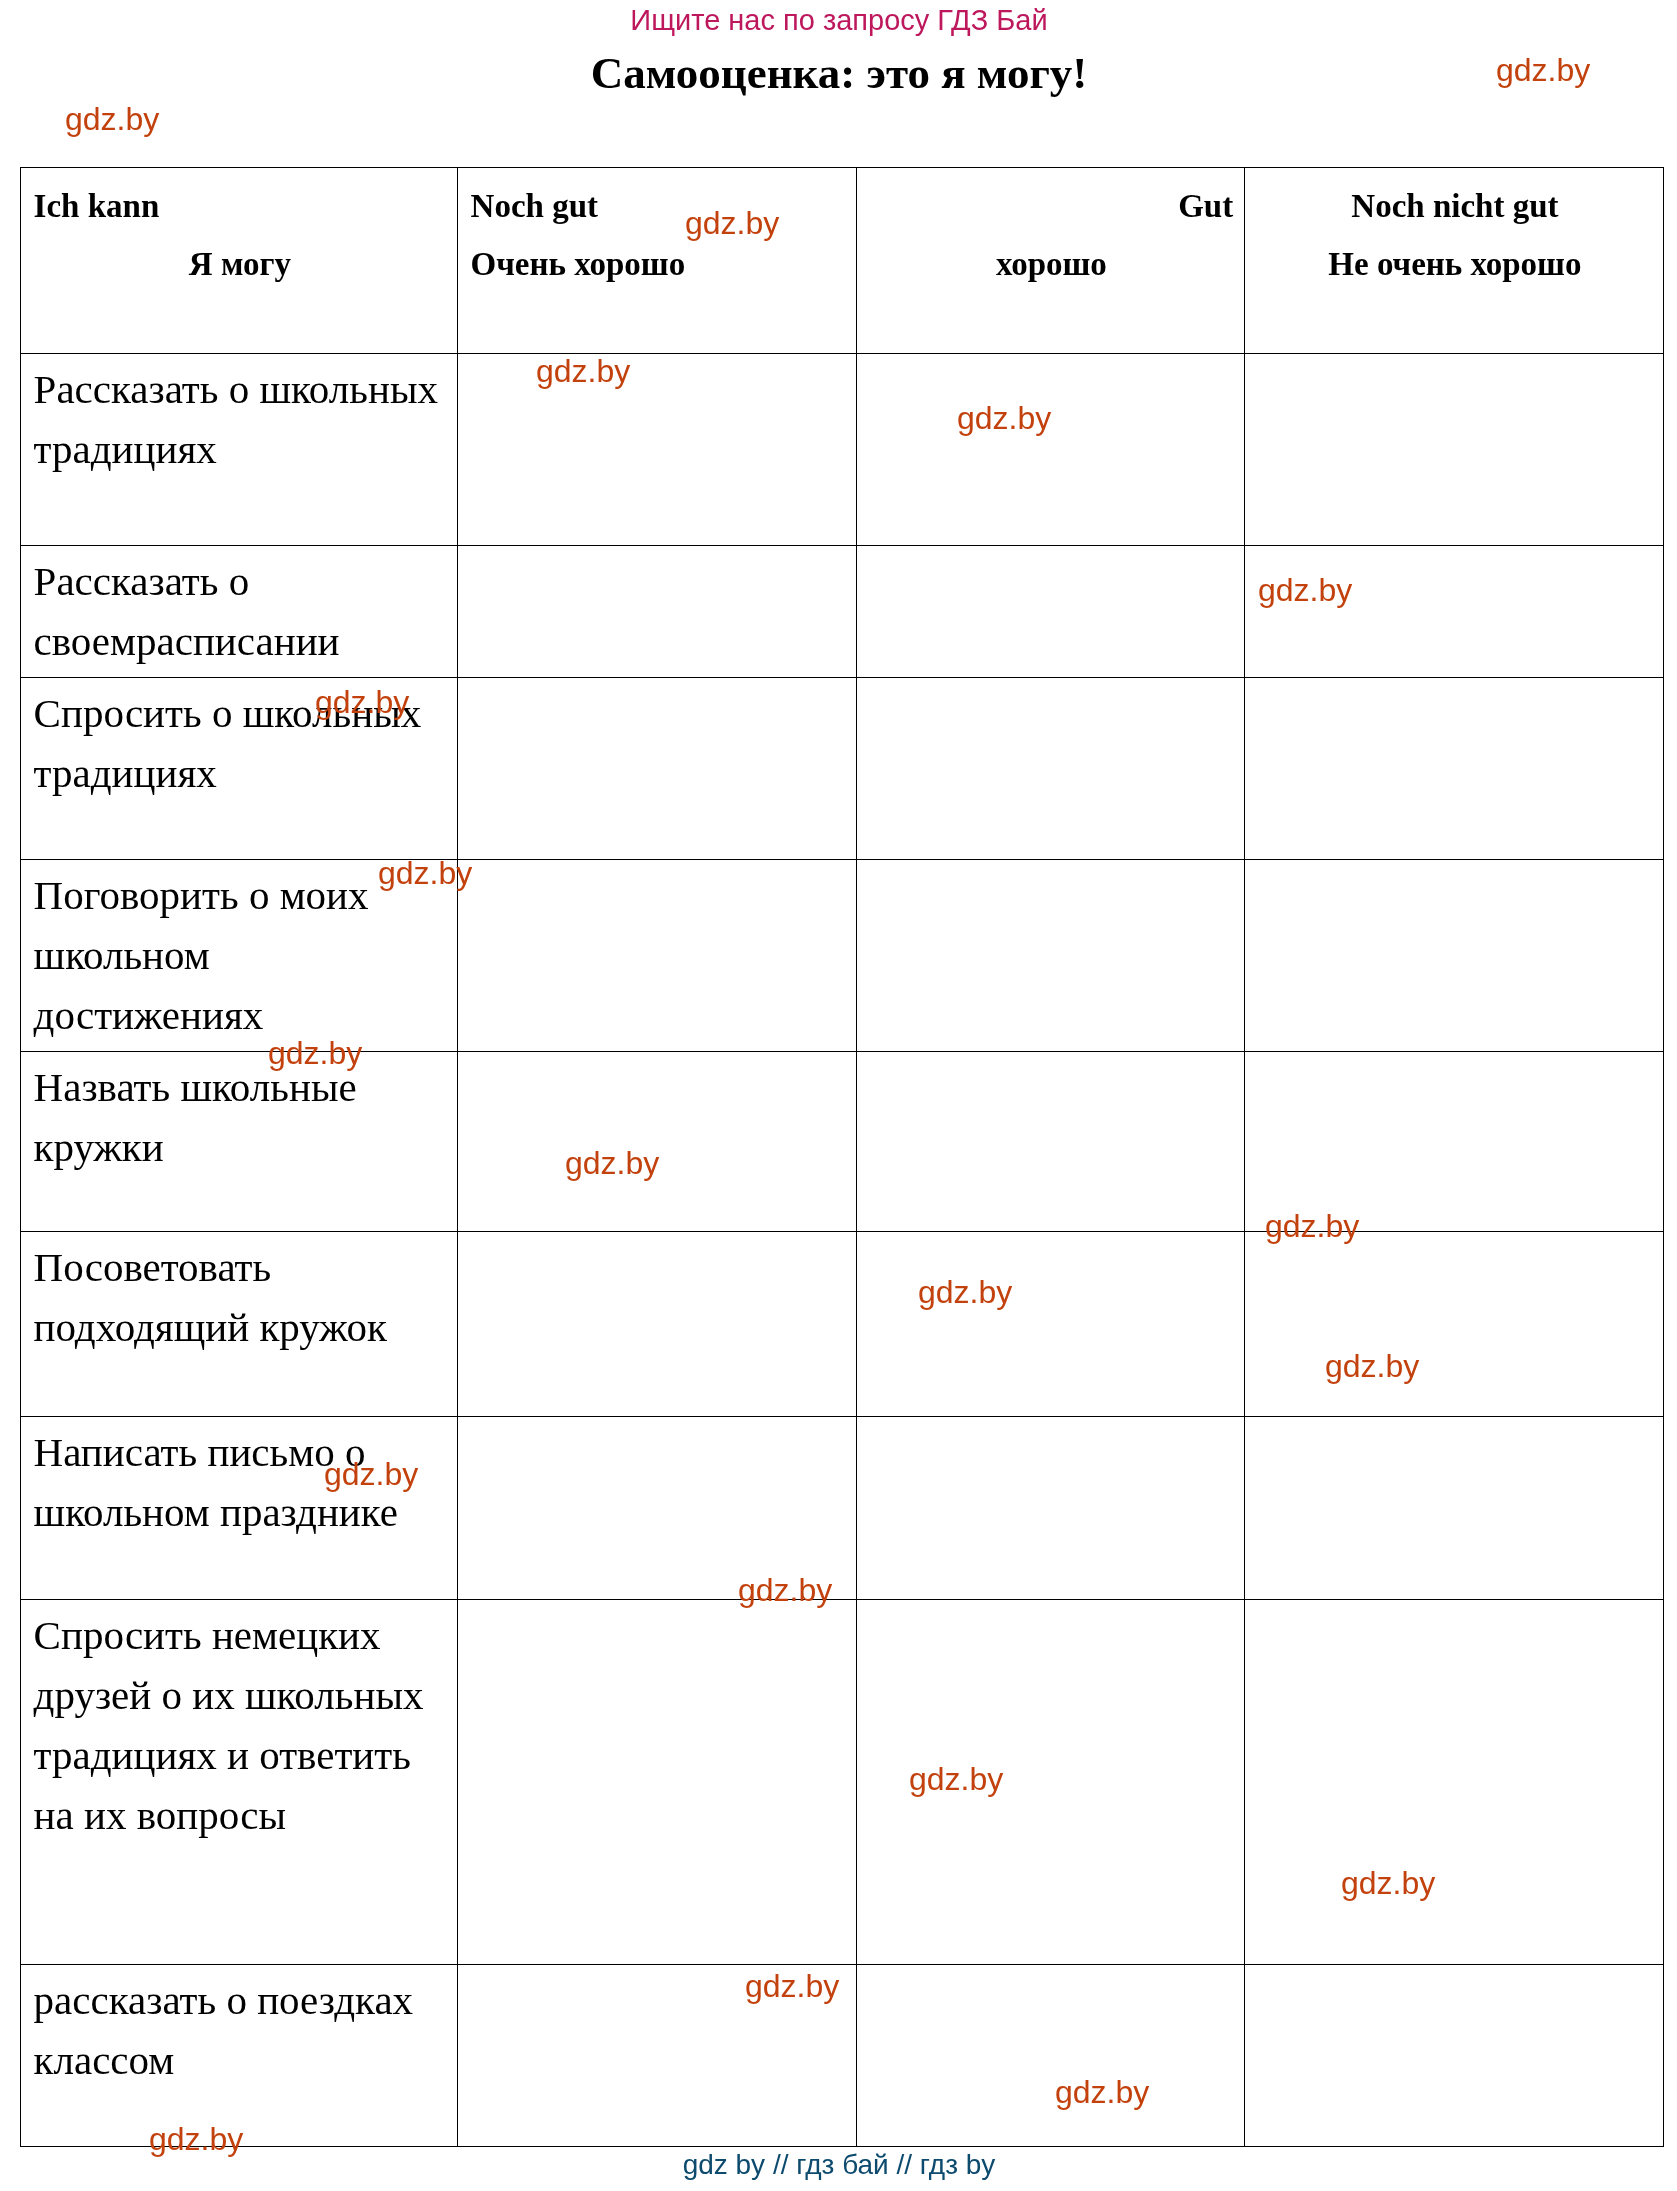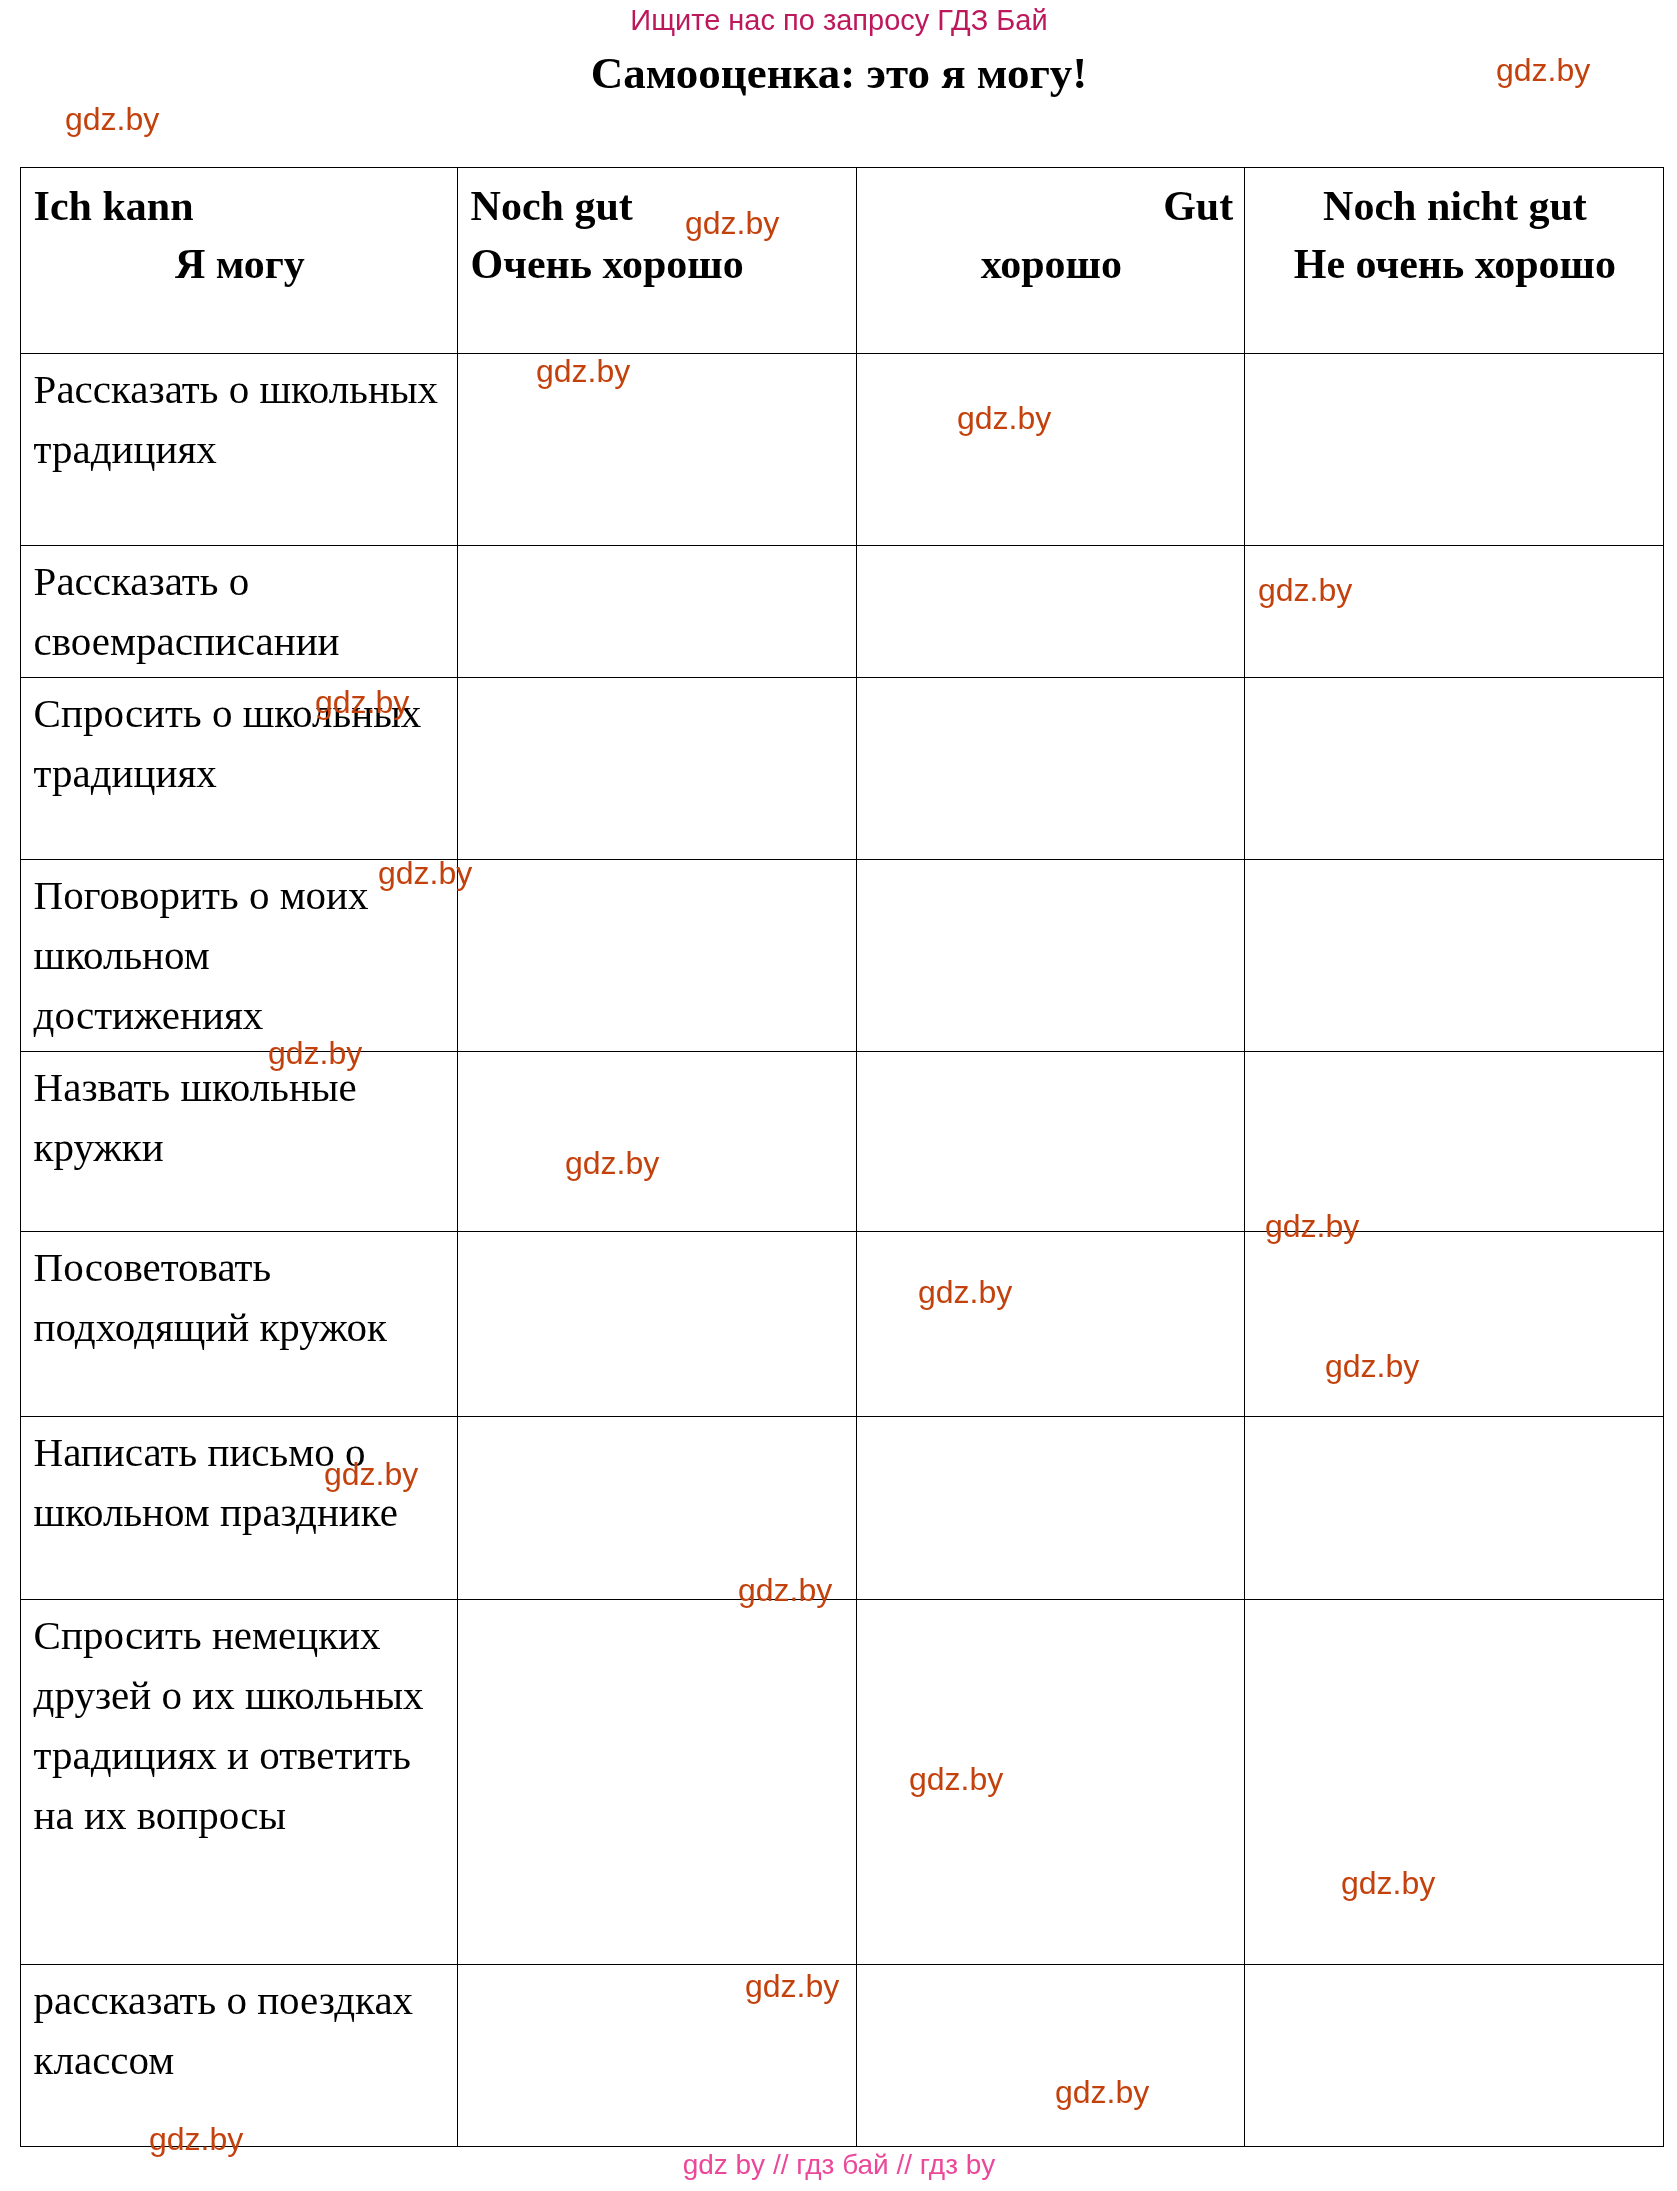--- a/index.html
+++ b/index.html
@@ -17,40 +17,40 @@
   }
   .doc-table{
     position:absolute;left:20px;top:167px;width:1643px;
     border-collapse:collapse;table-layout:fixed;
   }
   .doc-table td,.doc-table th{
     border:1.8px solid #000;vertical-align:top;
     padding:5.4px 10.8px 5.4px 12.6px;box-sizing:border-box;
   }
   .doc-table th{
-    font-size:42px;font-weight:bold;line-height:58px;padding-top:9px;
+    font-size:33px;font-weight:bold;line-height:58px;padding-top:9px;
   }
   .doc-table td{
     font-size:41px;line-height:60px;
   }
   .hline{display:block;}
   .th1 .l1{text-align:left;}
   .th1 .l2{text-align:center;}
   .th2 .l1,.th2 .l2{text-align:left;}
   .th3 .l1{text-align:right;padding-left:5.4px;}
   .th3 .l2{text-align:center;}
   .th4 .l1,.th4 .l2{text-align:center;}
   .wm-layer{position:absolute;left:0;top:0;width:100%;height:100%;pointer-events:none;}
   .wm{
     position:absolute;font-family:Liberation Sans, sans-serif;
     font-size:32px;color:#c2410c;white-space:nowrap;
   }
   .footer{
     position:absolute;top:2149px;left:0;width:100%;text-align:center;
-    font-family:"Liberation Sans", sans-serif;font-size:28px;color:#ec4899;
+    font-family:"Liberation Sans", sans-serif;font-size:28px;color:#0c4a6e;
   }
 </style>
 </head>
 <body>
 
 <div class="banner">Ищите нас по запросу ГДЗ Бай</div>
 <div class="title">Самооценка: это я могу!</div>
 
 <table class="doc-table">
   <colgroup>

